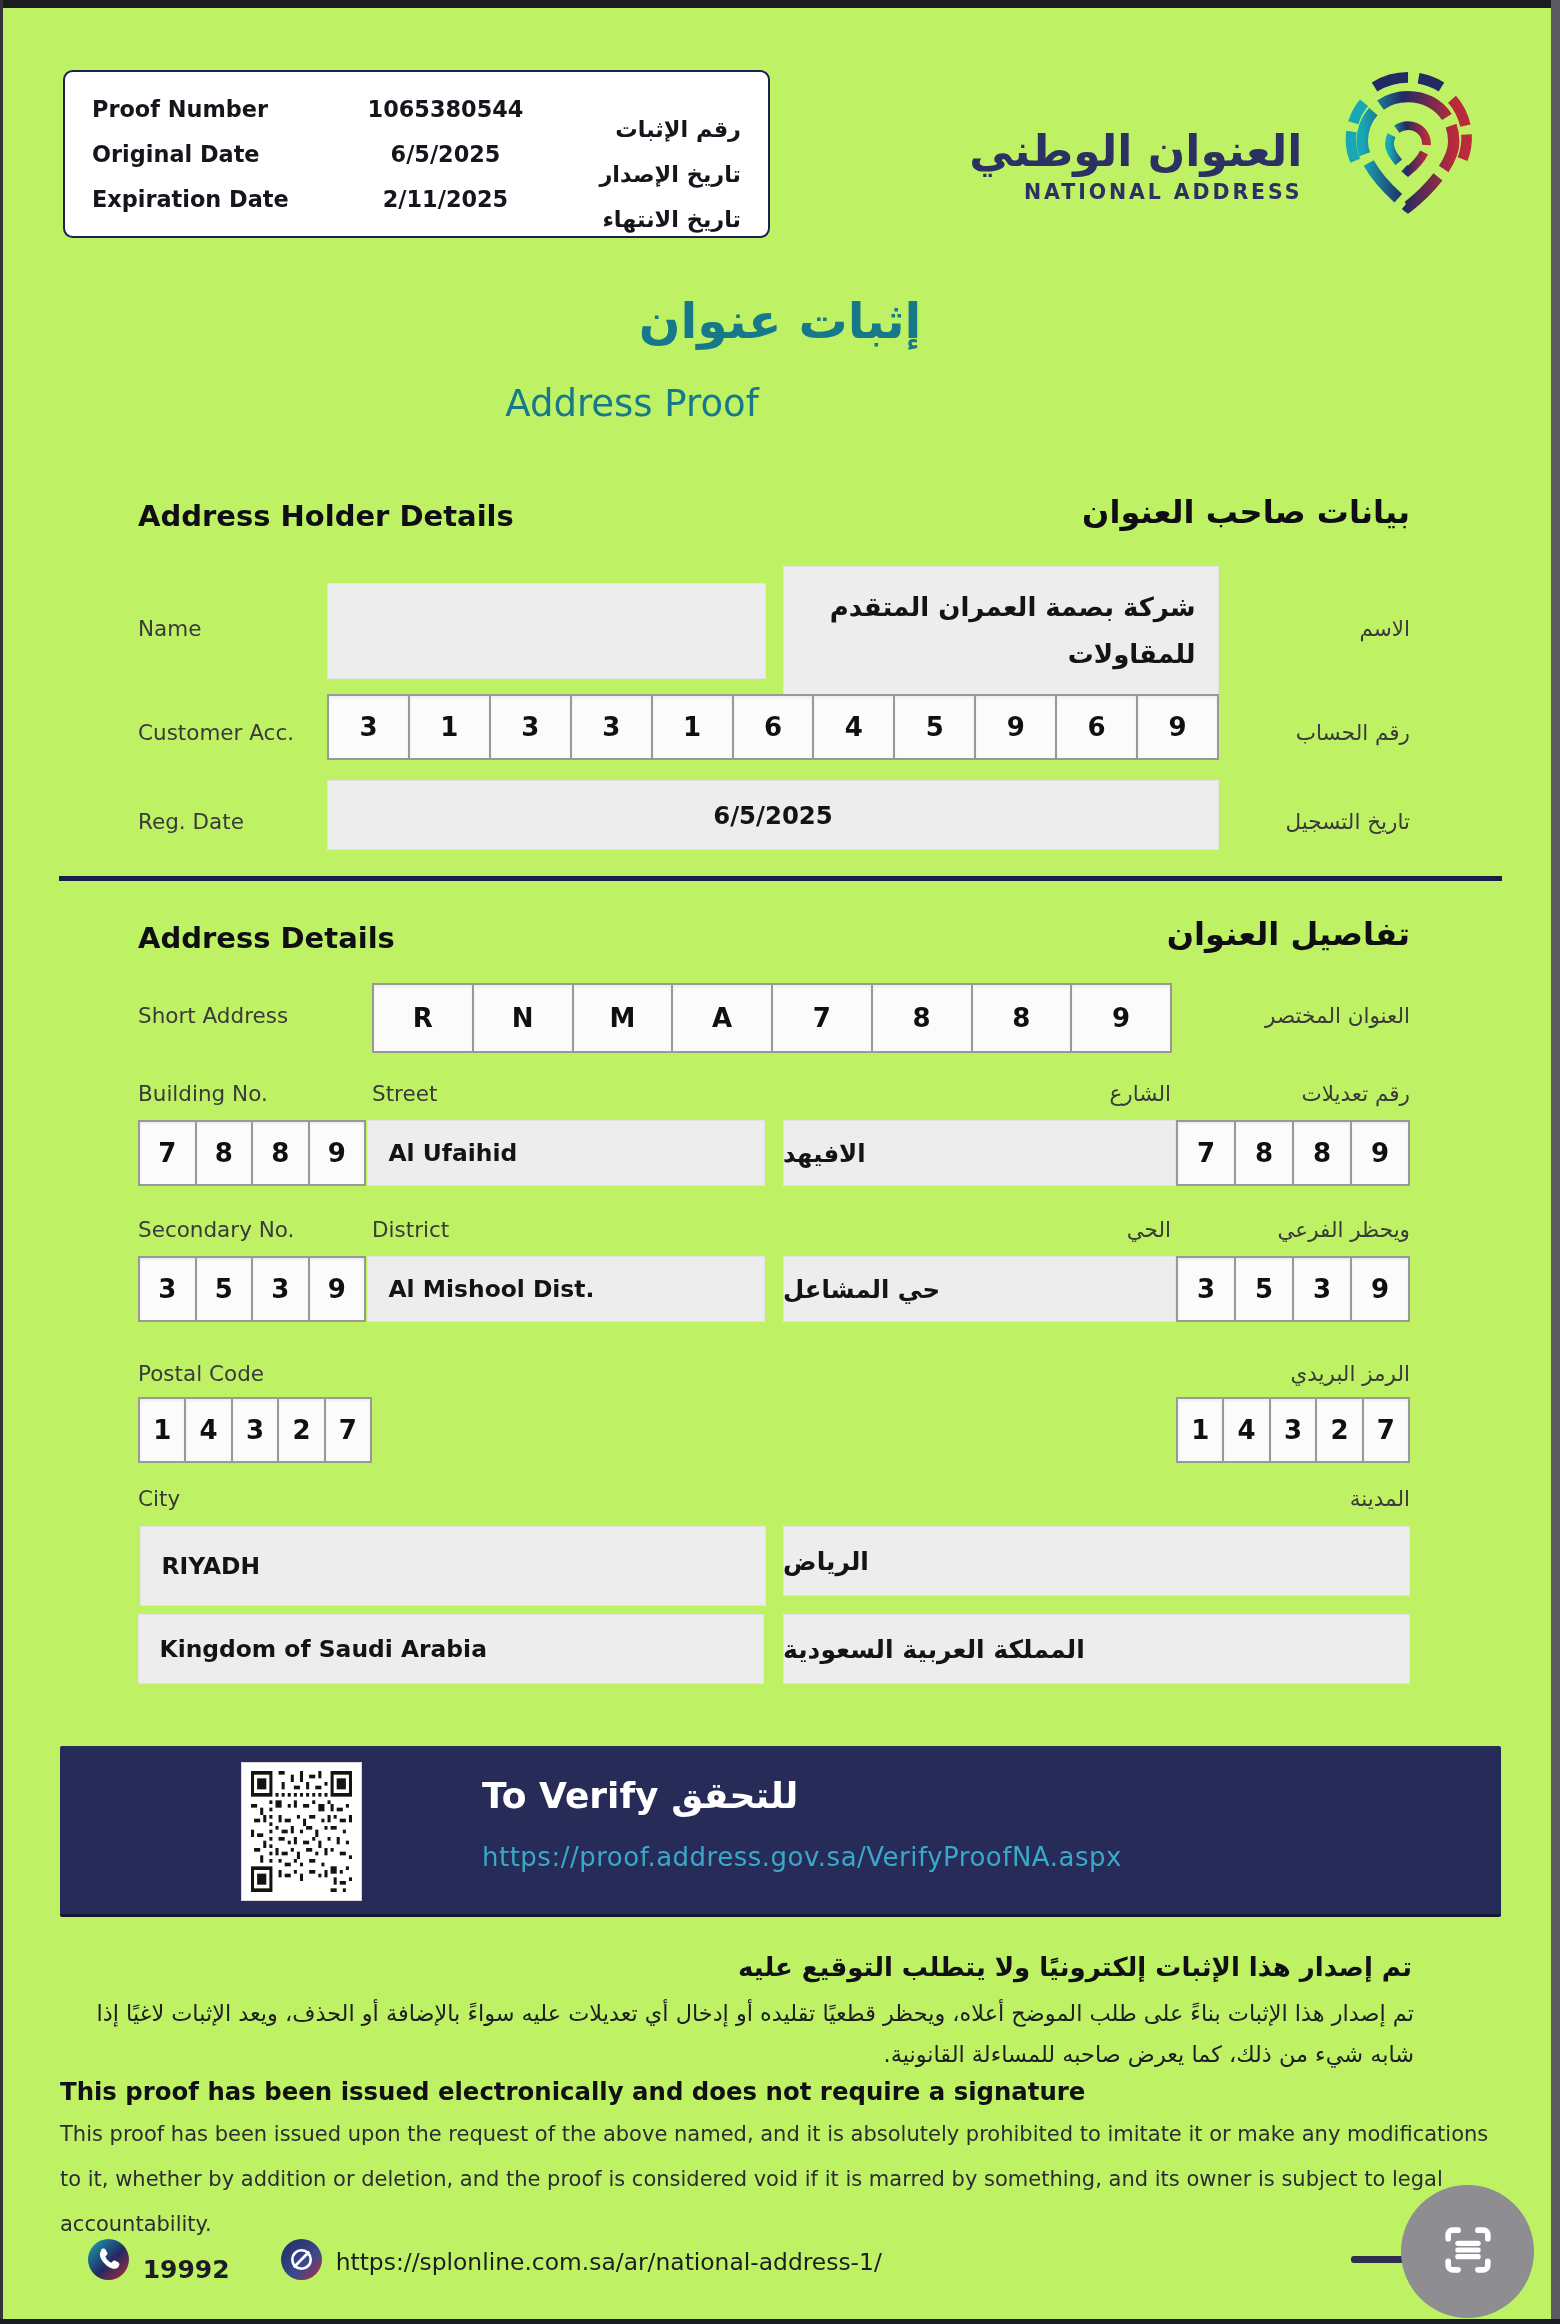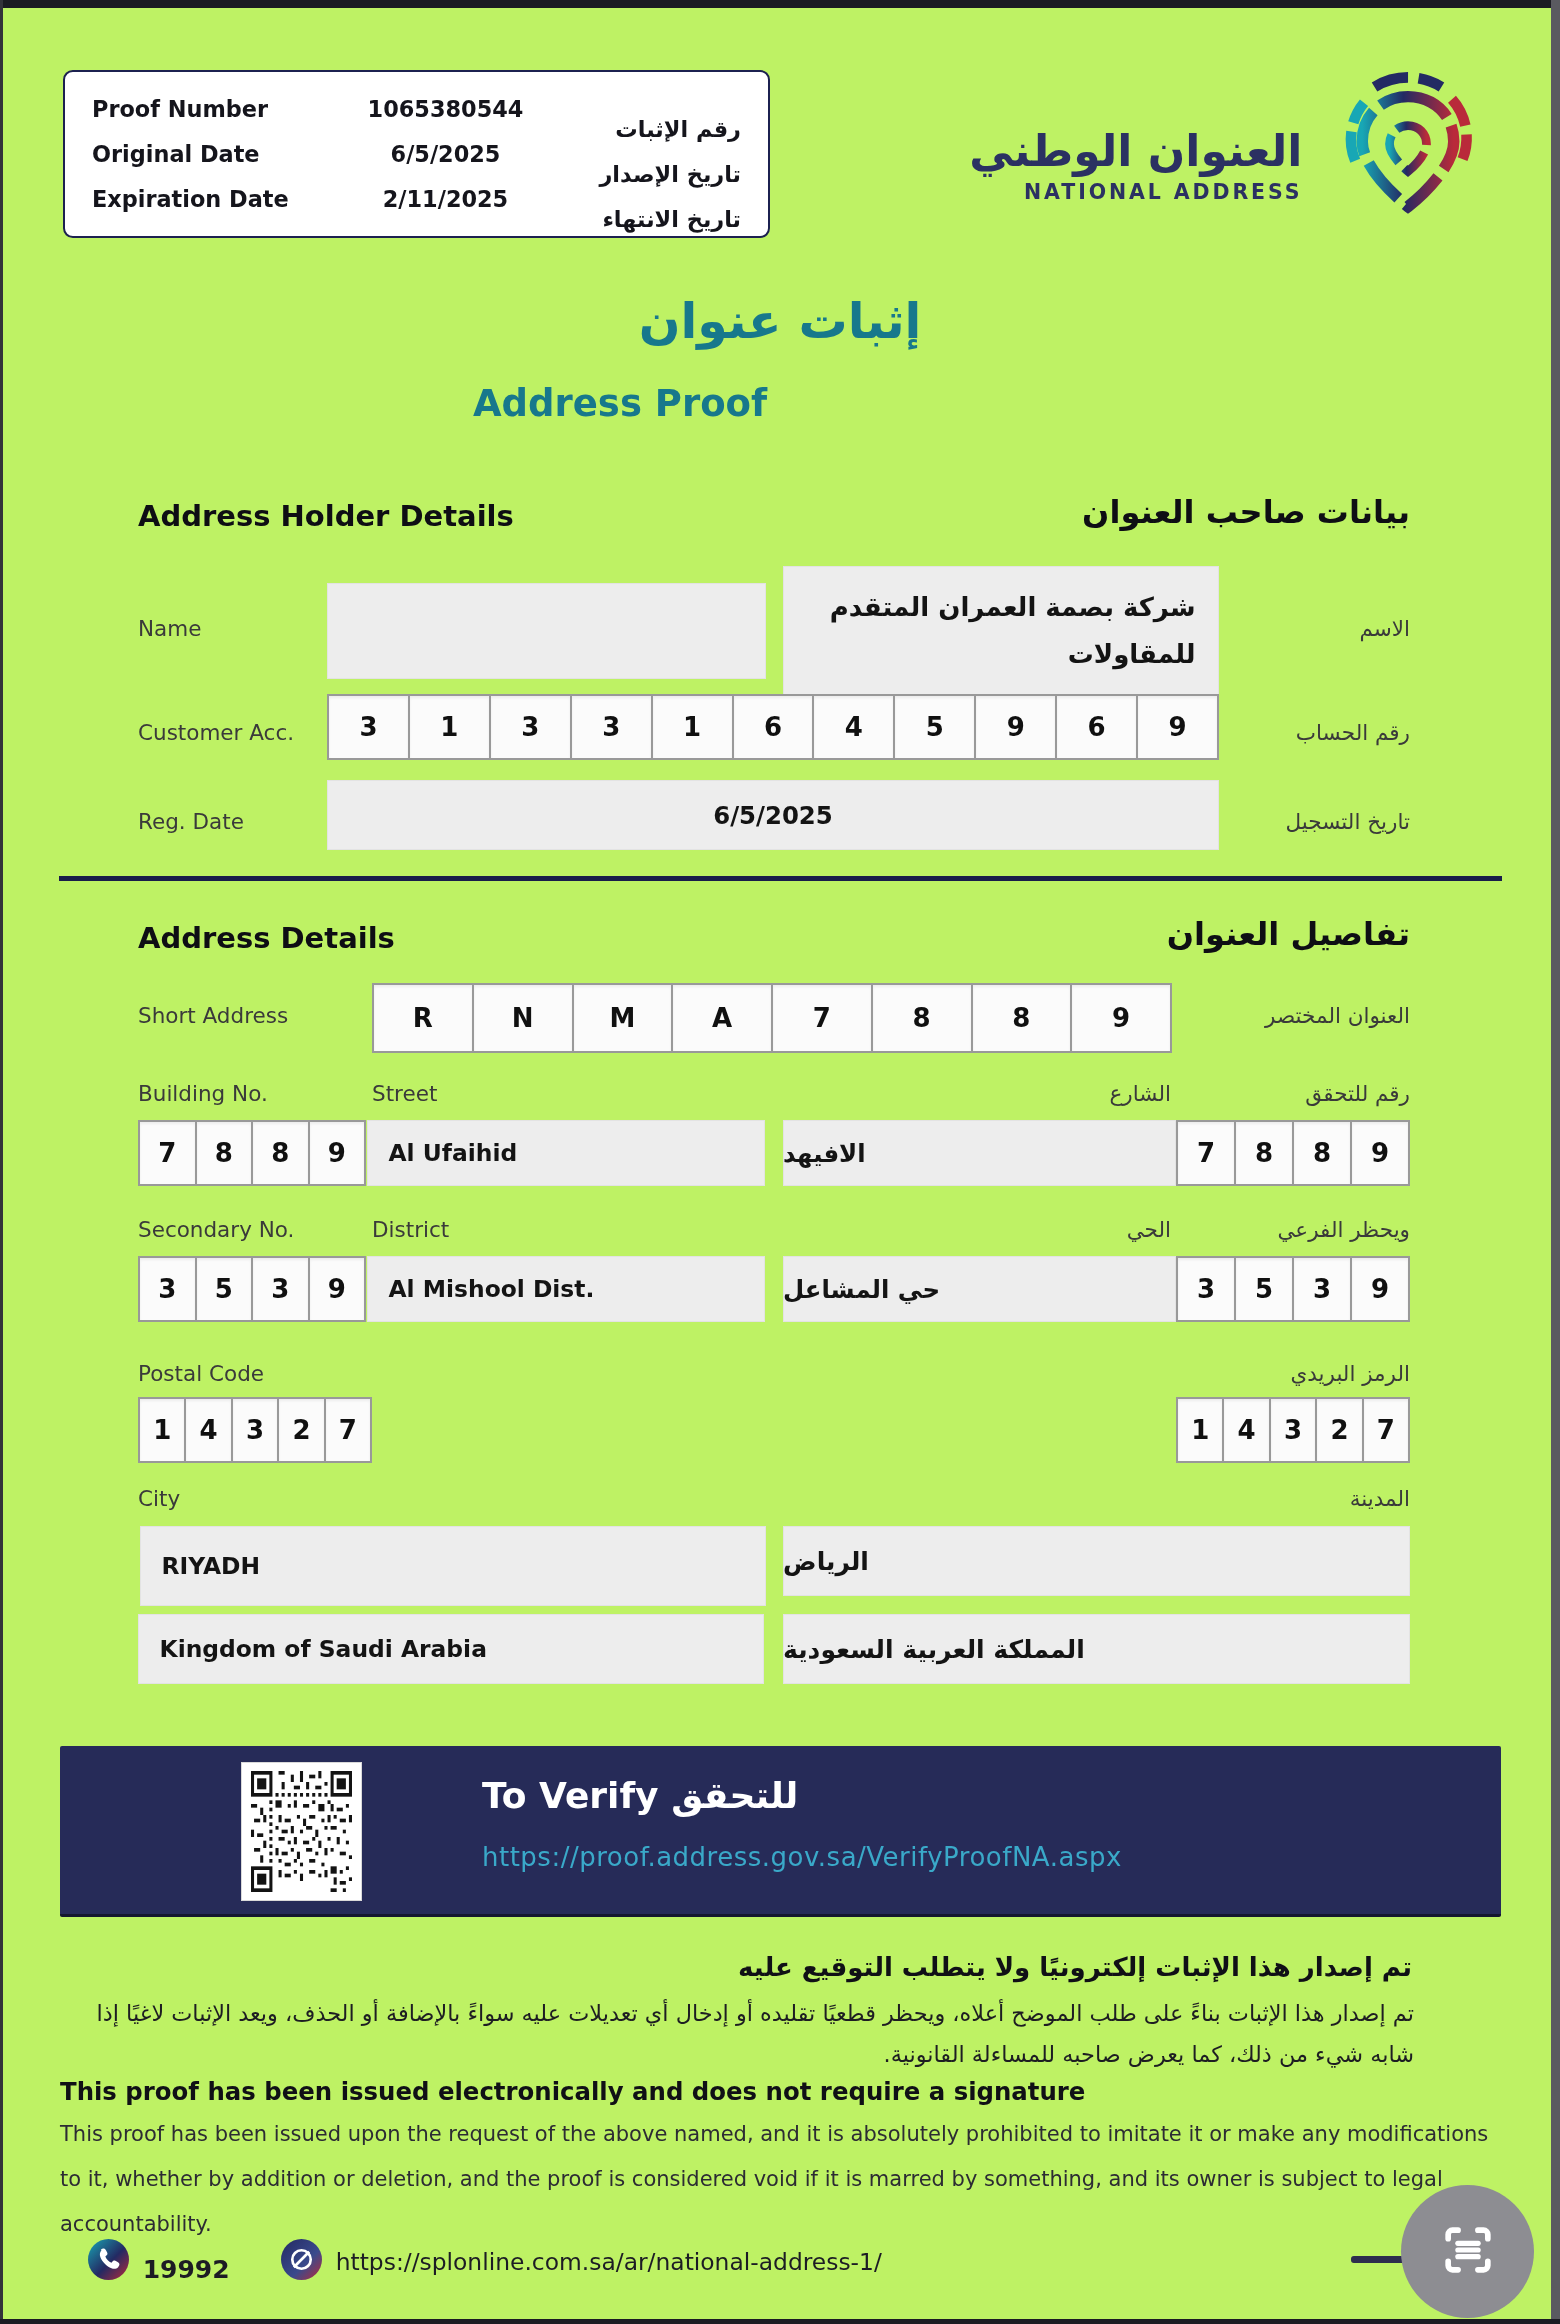--- a/index.html
+++ b/index.html
@@ -18,21 +18,21 @@
   .meta-row .l{width:229px;font-weight:600;}
   .meta-row .v{flex:1;text-align:center;font-weight:700;}
   .meta-row .a{width:171px;text-align:right;font-weight:600;direction:rtl;margin-top:40px;}
   
   .logo{right:64px;top:57px;display:flex;align-items:center;gap:17.6px;}
   .logo-text{text-align:right;color:#2b3162;margin-top:35px;}
   .logo-ar{font-size:44px;font-weight:700;letter-spacing:1px;}
   .logo-en{font-size:20.5px;font-weight:700;letter-spacing:2.9px;margin-top:3.9px;}
   
   .doc-title-ar{left:0;top:293px;width:1560px;text-align:center;font-size:49px;font-weight:700;color:#17788c;direction:rtl;}
-  .doc-title-en{left:0;top:382px;width:1240px;text-align:center;font-size:37px;font-weight:700;color:#17788c;}
+  .doc-title-en{left:0;top:382px;width:1240px;text-align:center;font-size:37px;font-weight:400;color:#17788c;padding-left:12px;}
   
   .h-en{font-size:29px;font-weight:700;color:#0e0e14;}
   .h-ar{font-size:32px;font-weight:700;color:#0e0e14;direction:rtl;text-align:right;}
   .lbl{font-size:21.5px;color:#3a3a3a;font-weight:500;}
   .lbl-ar{font-size:21.5px;color:#3a3a3a;font-weight:500;direction:rtl;text-align:right;}
   
   .gbox{background:#ededed;box-shadow:inset 0 0 0 1px #e3e3e3;display:flex;align-items:center;font-size:24.4px;font-weight:700;color:#141414;box-sizing:border-box;}
   .gbox.center{justify-content:center;}
   .gbox.left{padding-left:21.5px;}
   .gbox.right{justify-content:flex-end;padding-right:21.5px;direction:rtl;}
@@ -159,21 +159,21 @@
       <span class="cell">7</span>
       <span class="cell">8</span>
       <span class="cell">8</span>
       <span class="cell">9</span>
     </div>
   <div class="abs lbl-ar" style="right:150px;top:1003px;">العنوان المختصر</div>
 
   <div class="abs lbl" style="left:138px;top:1081px;">Building No.</div>
   <div class="abs lbl" style="left:372px;top:1081px;">Street</div>
   <div class="abs lbl-ar" style="right:389px;top:1081px;">الشارع</div>
-  <div class="abs lbl-ar" style="right:150px;top:1081px;">رقم للتحقق</div>
+  <div class="abs lbl-ar" style="right:150px;top:1081px;">رقم تعديلات</div>
 
   <div class="abs cells" style="left:138px;top:1120px;width:228px;height:66px;">
       <span class="cell">7</span>
       <span class="cell">8</span>
       <span class="cell">8</span>
       <span class="cell">9</span>
     </div>
   <div class="abs gbox left" style="left:367px;top:1120px;width:398px;height:66px;font-size:23.4px;">Al Ufaihid</div>
   <div class="abs gbox right" style="left:783px;top:1120px;width:393px;height:66px;font-size:24.4px;">الافيهد</div>
   <div class="abs cells" style="left:1176px;top:1120px;width:234px;height:66px;">

